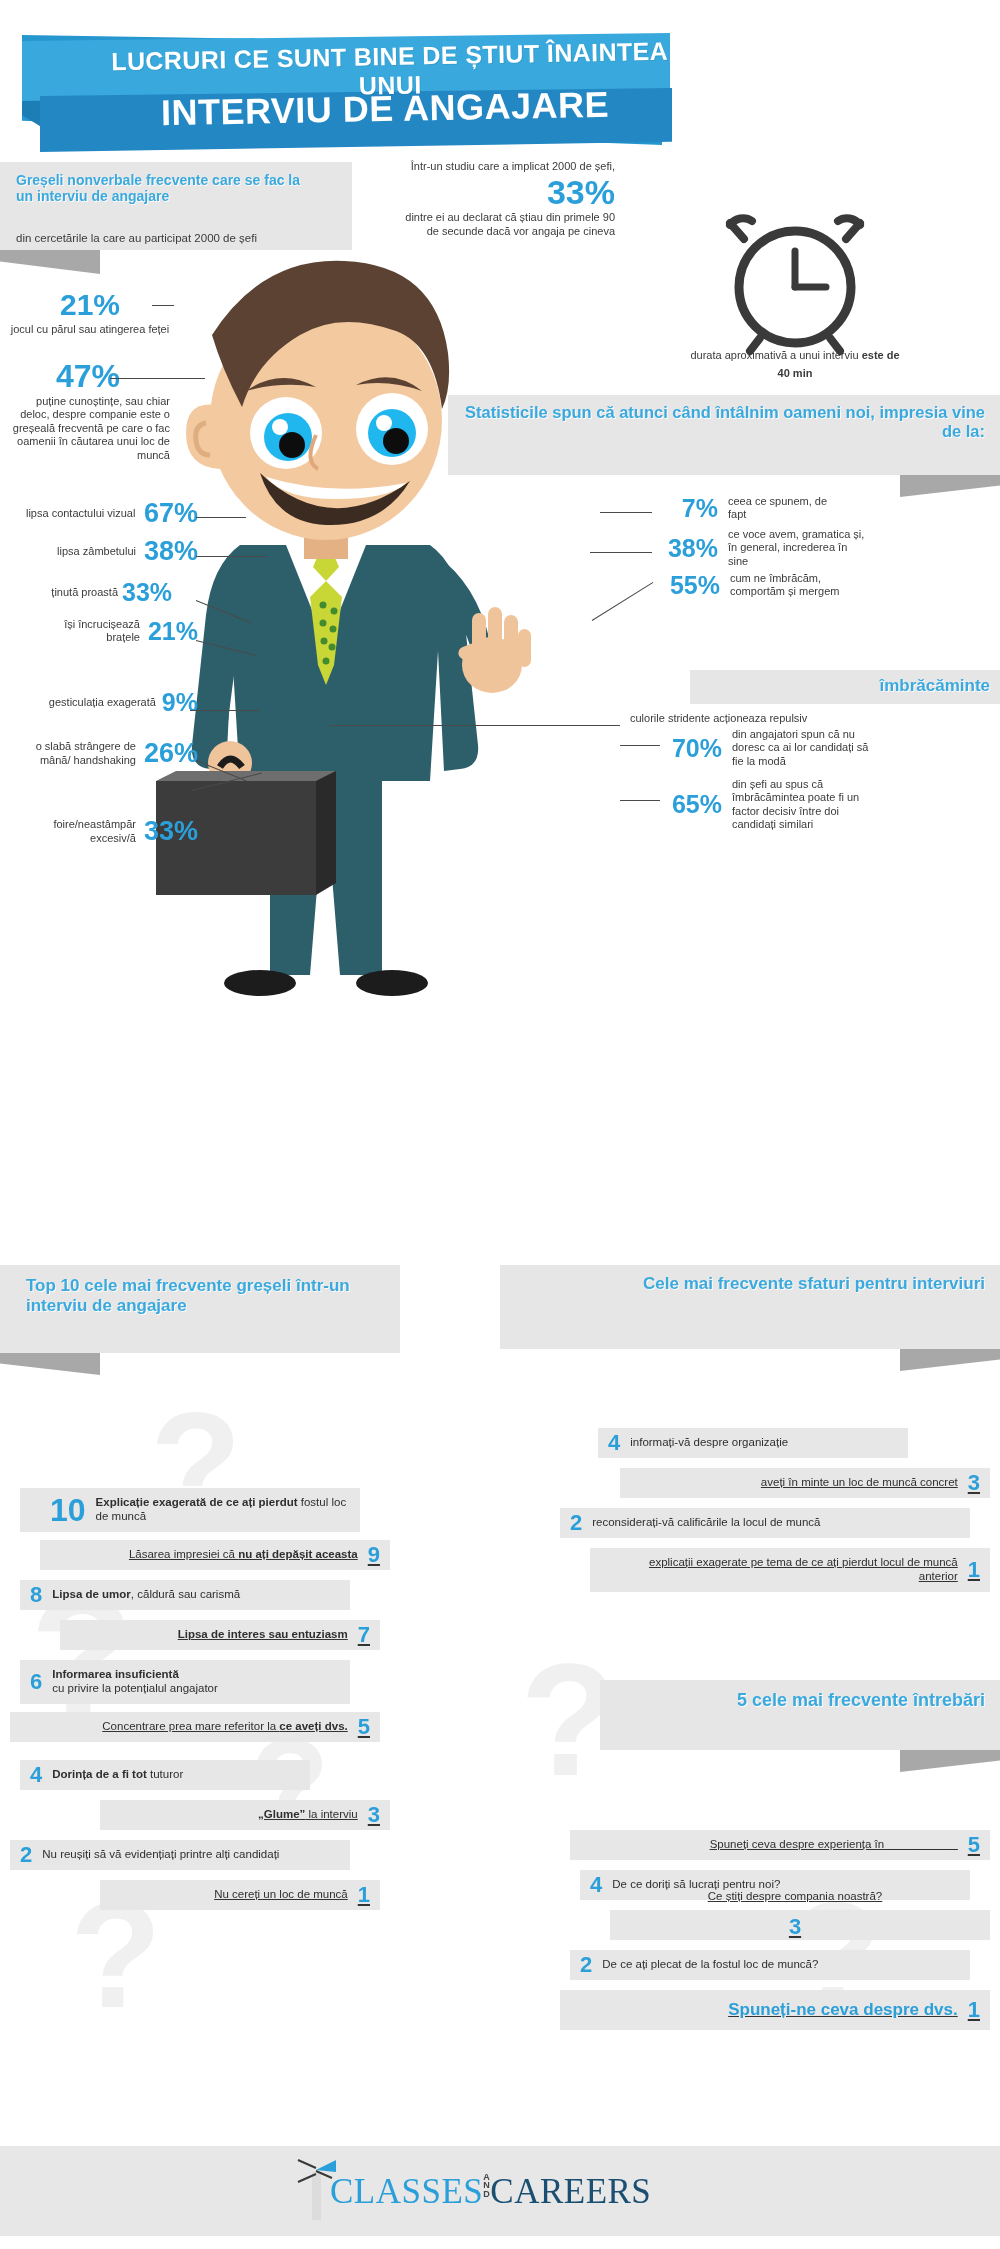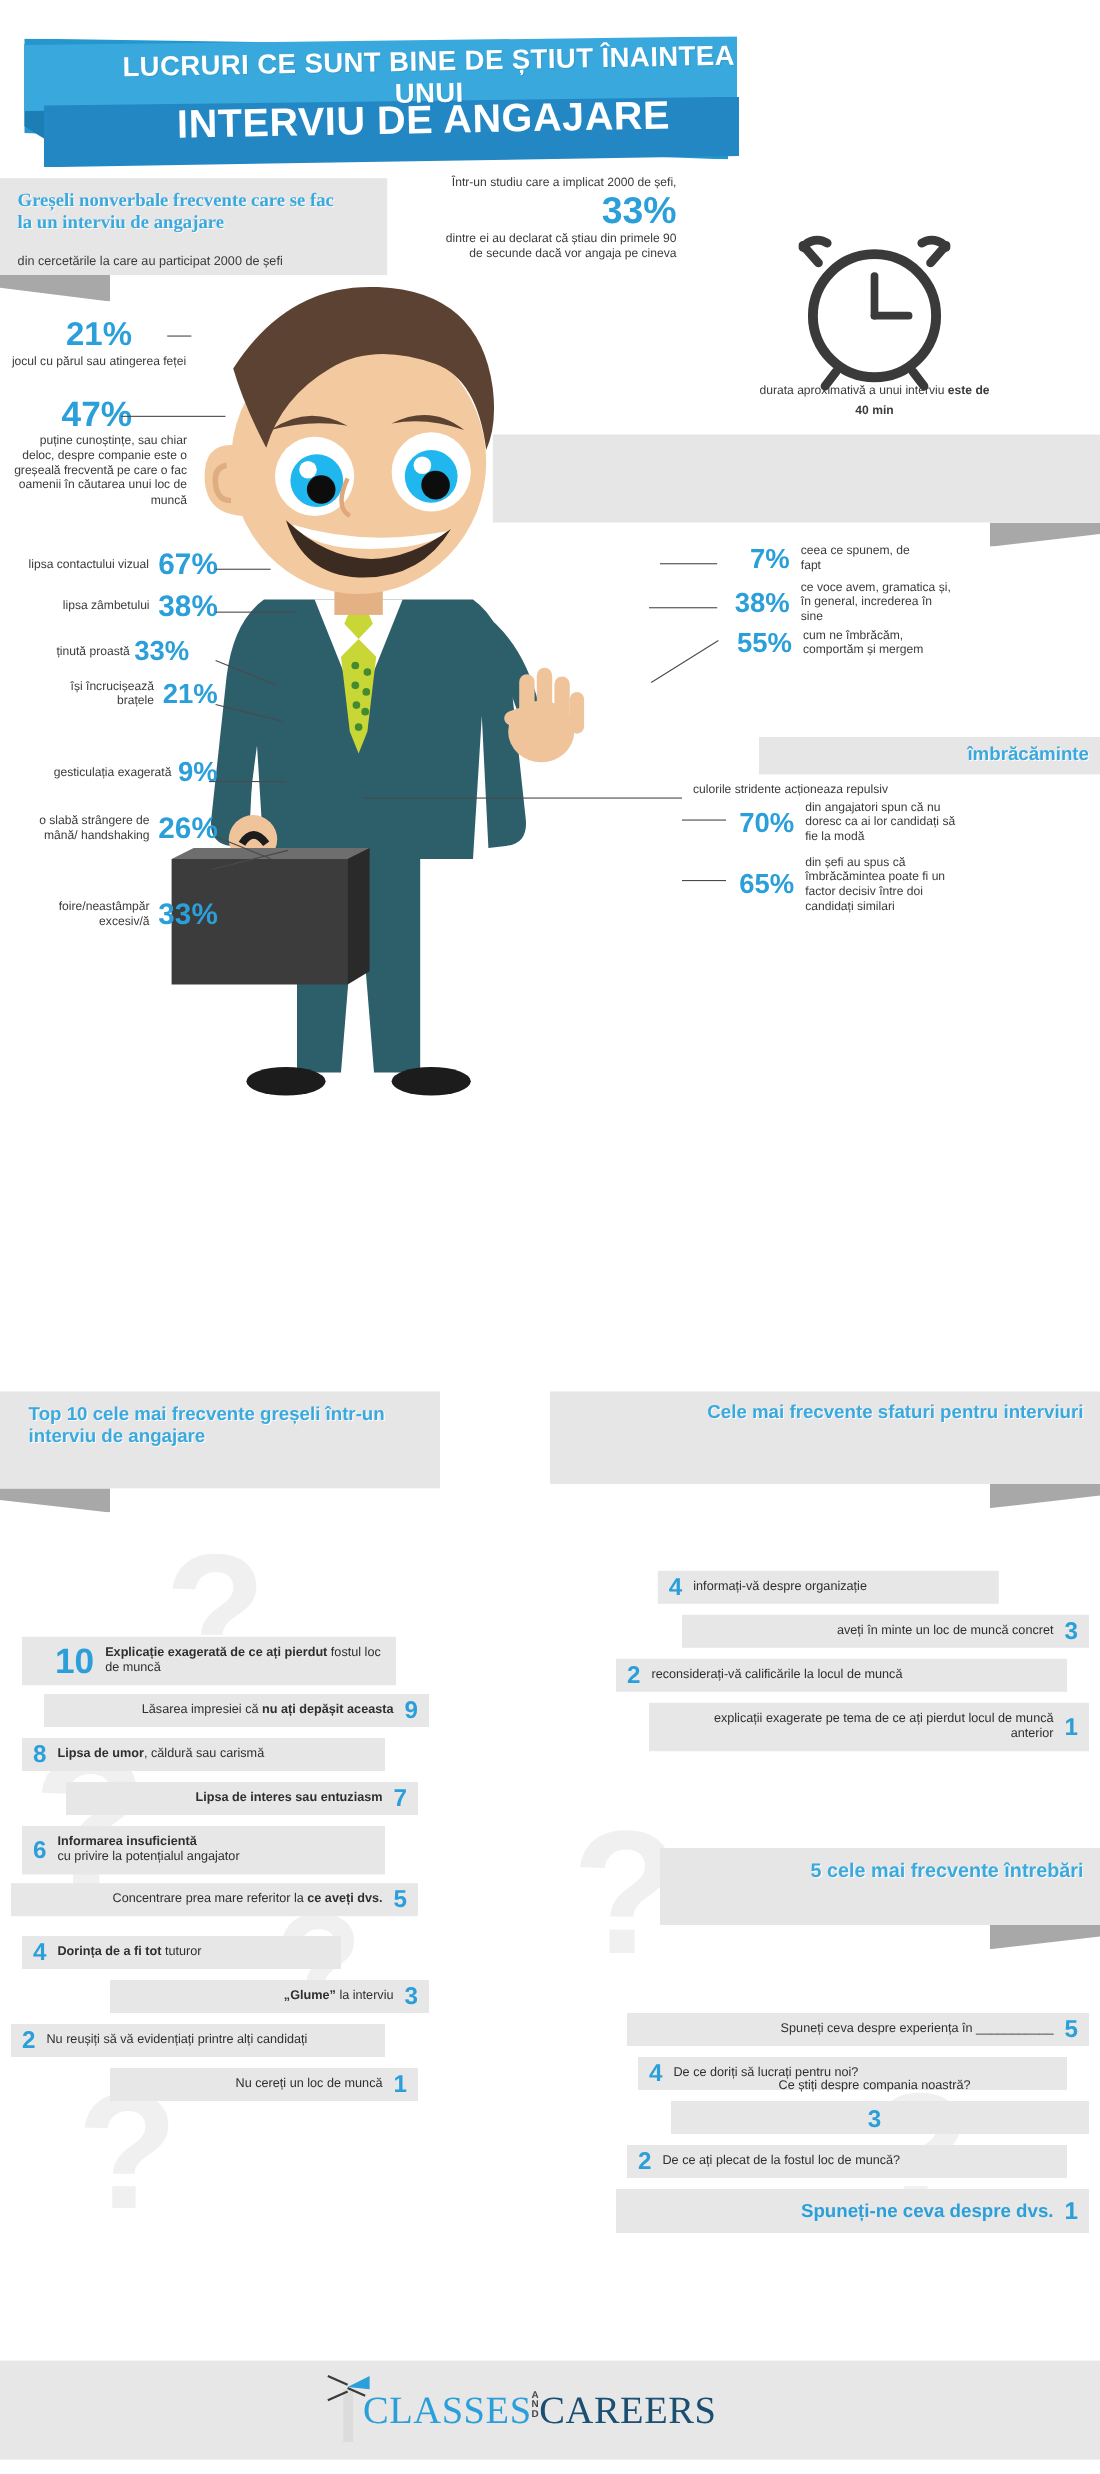--- a/index.html
+++ b/index.html
@@ -77,21 +77,21 @@
 
   
   .bar {
     position: absolute; background: #e7e7e7; display: flex; align-items: center;
     height: 30px;
   }
   .bar .num { color: #2b9fd9; font-weight: bold; font-size: 22px; }
   .bar .txt { color: #2f2f2f; font-size: 11.5px; line-height: 1.2; }
   .bar .txt b { font-weight: bold; }
   .bar-l { justify-content: flex-start; padding-left: 10px; gap: 10px; }
-  .bar-r { justify-content: flex-end; padding-right: 10px; gap: 10px; }
+  .bar-r { justify-content: flex-end; padding-right: 10px; gap: 10px; text-decoration: underline; }
 
   .qmark {
     position: absolute; color: #f0f0f0; font-weight: bold;
     font-family: "Liberation Sans", sans-serif; line-height: 1; z-index: 0;
   }
 
   
   .footer {
     position: absolute; left: 0; top: 2146px; width: 1000px; height: 90px;
     background: #e7e7e7;
@@ -210,21 +210,21 @@
 
       <path d="M140 258 q70 66 150 8 q-28 46 -84 44 q-50 -2 -66 -52 z" fill="#3b2b20"></path>
       <path d="M146 262 q66 20 140 6 q-16 16 -70 16 q-52 0 -70 -22 z" fill="#ffffff"></path>
 
       <path d="M196 220 q-12 26 2 34" fill="none" stroke="#e0a87a" stroke-width="4"></path>
     </svg>
   </div>
 
   <div class="ribbon" style="left:0; top:162px; width:352px; height:88px;"></div>
   <div class="ribbon-tail" style="left:0; top:250px; width:100px; height:24px;"></div>
-  <div class="ribbon-title" style="position:absolute; left:16px; top:172px; width:300px; font-size:17px;font-family:Liberation Serif, serif;">Greșeli nonverbale frecvente care se fac la un interviu de angajare</div>
+  <div class="ribbon-title" style="position:absolute; left:16px; top:172px; width:300px; font-size:14px;">Greșeli nonverbale frecvente care se fac la un interviu de angajare</div>
   <div class="ribbon-sub" style="position:absolute; left:16px; top:232px; width:330px;">din cercetările la care au participat 2000 de șefi</div>
 
   <div style="position:absolute; left:10px; top:290px; width:160px; text-align:center;">
     <div class="pct" style="font-size:30px;">21%</div>
     <div class="lbl" style="margin-top:3px;">jocul cu părul sau atingerea feței</div>
   </div>
   <div class="leader" style="left:152px; top:305px; width:22px;"></div>
 
   <div style="position:absolute; left:6px; top:360px; width:164px; text-align:center;">
     <div class="pct" style="font-size:32px;">47%</div>
@@ -269,20 +269,21 @@
   <div class="leader" style="left:196px; top:760px; width:54px; transform:rotate(22deg); transform-origin:left center;"></div>
 
   <div style="position:absolute; left:2px; top:782px; width:196px; display:flex; align-items:center; justify-content:flex-end; gap:8px;margin-top:36px;">
     <div class="lbl" style="text-align:right; width:98px;">foire/neastâmpăr excesiv/ă</div>
     <div class="pct" style="font-size:27px;">33%</div>
   </div>
   <div class="leader" style="left:192px; top:790px; width:72px; transform:rotate(-14deg); transform-origin:left center;"></div>
 
   <div class="ribbon" style="left:448px; top:395px; width:552px; height:80px;"></div>
   <div class="ribbon-tail-r" style="left:900px; top:475px; width:100px; height:22px;"></div>
+  <div class="ribbon-title" style="position:absolute; left:455px; top:403px; width:530px; font-size:16.5px; text-align:right;">Statisticile spun că atunci când întâlnim oameni noi, impresia vine de la:</div>
 
   <div class="leader" style="left:600px; top:512px; width:52px;"></div>
   <div style="position:absolute; left:658px; top:495px; display:flex; align-items:center; gap:10px;">
     <div class="pct" style="font-size:25px; width:60px; text-align:right;">7%</div>
     <div class="lbl" style="width:110px;">ceea ce spunem, de fapt</div>
   </div>
 
   <div class="leader" style="left:590px; top:552px; width:62px;"></div>
   <div style="position:absolute; left:658px; top:528px; display:flex; align-items:center; gap:10px;">
     <div class="pct" style="font-size:25px; width:60px; text-align:right;">38%</div>

